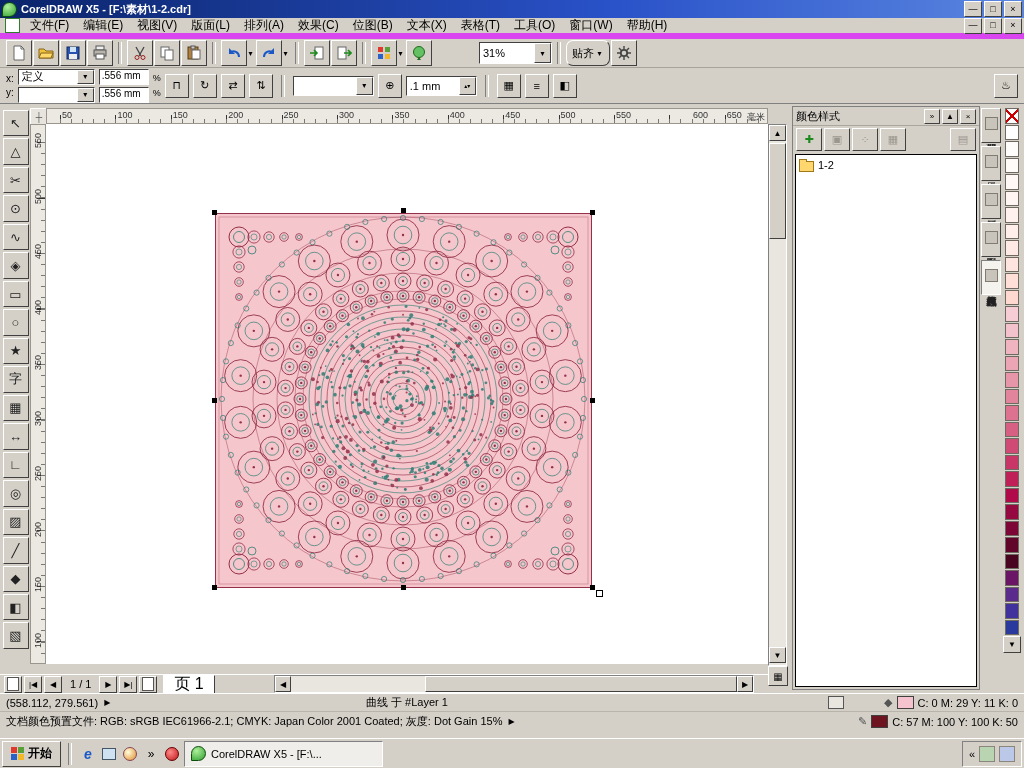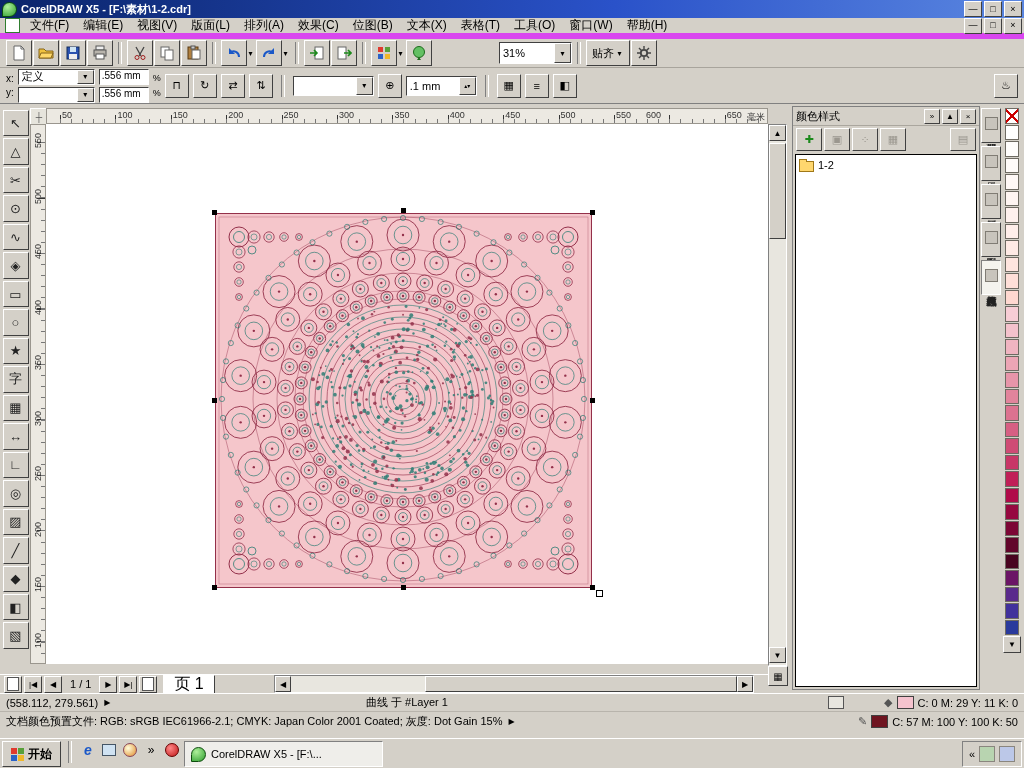--- a/index.html
+++ b/index.html
@@ -87,21 +87,21 @@
   .pal-cell{width:14px;height:15.5px;border:1px solid #6e6a62;margin-bottom:1px;box-sizing:border-box;}
   .pal-none{background:
      linear-gradient(45deg,transparent 44%,#c00 44% 56%,transparent 56%),
      linear-gradient(-45deg,transparent 44%,#c00 44% 56%,transparent 56%),#fff;}
   
   #status1{position:absolute;left:0;top:693px;width:1024px;height:18px;background:#d4d0c8;border-top:1px solid #fff;display:flex;align-items:center;padding:0 6px;box-sizing:border-box;font-size:11px;}
   #status2{position:absolute;left:0;top:711px;width:1024px;height:20px;background:#d4d0c8;border-top:1px solid #b8b4ac;display:flex;align-items:center;padding:0 6px;box-sizing:border-box;font-size:11px;}
   .sw{width:15px;height:11px;border:1px solid #404040;display:inline-block;margin:0 4px;}
   .tri{font-size:8px;margin:0 6px;}
   
-  #taskbar{position:absolute;left:0;top:738px;width:1024px;height:30px;background:#d4d0c8;border-top:1px solid #fff;display:flex;padding:2px 2px;box-sizing:border-box;gap:3px;}
+  #taskbar{position:absolute;left:0;top:738px;width:1024px;height:30px;background:#d4d0c8;border-top:1px solid #fff;display:flex;align-items:center;padding:2px 2px;box-sizing:border-box;gap:3px;}
   #start-btn{height:24px;display:flex;align-items:center;gap:4px;padding:0 8px;font-weight:bold;font-size:12px;background:#d4d0c8;}
   .winflag{display:grid;grid-template-columns:6px 6px;grid-template-rows:6px 6px;gap:1px;}
   .winflag span{display:block;}
   .ql-icon{width:18px;height:18px;display:flex;align-items:center;justify-content:center;font-size:12px;}
   #task-btn{height:24px;display:flex;align-items:center;gap:5px;padding:0 6px;width:185px;background:#efeeea;font-size:11px;white-space:nowrap;overflow:hidden;}
   #tray{height:24px;margin-left:auto;display:flex;align-items:center;gap:4px;padding:0 6px;}
   .tray-icon{width:14px;height:14px;border:1px solid #8a867e;background:#b8d4b0;}
 </style>
 </head>
 <body>
@@ -225,26 +225,26 @@
             <rect x="9" y="9" width="5" height="5" fill="#f0b82a"></rect>
           </svg>
         </span>
         <span class="dd-arrow">▾</span>
         <span class="tb-btn raised">
           <svg width="16" height="16">
             <circle cx="8" cy="7" r="5.5" fill="#63c063" stroke="#1c6a1c"></circle>
             <path d="M8 12l-2 3h4z" fill="#1c6a1c"></path>
           </svg>
         </span>
-        <span class="combo sunkenw" style="margin-left: 66px;">
+        <span class="combo sunkenw" style="margin-left: 46px;">
           <input value="31%" style="">
           <span class="cmb-arrow raised">▾</span>
         </span>
         <div class="tb-sep"></div>
-        <span class="tb-btn raised" style="width: auto; padding: 0px 5px; gap: 3px;">
+        <span class="tb-btn raised" style="width: auto; padding: 0px 5px; gap: 3px; border-radius: 7px;">
           <span>贴齐</span>
           <span class="dd-arrow">▾</span>
         </span>
         <span class="tb-btn raised">
           <svg width="16" height="16">
             <circle cx="8" cy="8" r="3.2" fill="none" stroke="#444" stroke-width="1.8"></circle>
             <path d="M8 1v3M8 12v3M1 8h3M12 8h3M3 3l2.2 2.2M13 3l-2.2 2.2M3 13l2.2-2.2M13 13l-2.2-2.2" stroke="#444" stroke-width="1.4"></path>
           </svg>
         </span>
       </div>
@@ -366,21 +366,21 @@
       <span class="rnum" style="left: 70.4px;">100</span>
       <span class="rnum" style="left: 125.8px;">150</span>
       <span class="rnum" style="left: 181.2px;">200</span>
       <span class="rnum" style="left: 236.6px;">250</span>
       <span class="rnum" style="left: 292px;">300</span>
       <span class="rnum" style="left: 347.4px;">350</span>
       <span class="rnum" style="left: 402.8px;">400</span>
       <span class="rnum" style="left: 458.2px;">450</span>
       <span class="rnum" style="left: 513.6px;">500</span>
       <span class="rnum" style="left: 569px;">550</span>
-      <span class="rnum" style="left: 599px;">600</span>
+      <span class="rnum" style="left: 646px;">600</span>
       <span class="rnum" style="left: 679.8px;">650</span>
     </div>
   <div id="ruler-v">
       <span class="rnumv" style="top: 11px;">550</span>
       <span class="rnumv" style="top: 66.5px;">500</span>
       <span class="rnumv" style="top: 122px;">450</span>
       <span class="rnumv" style="top: 177.5px;">400</span>
       <span class="rnumv" style="top: 233px;">350</span>
       <span class="rnumv" style="top: 288.5px;">300</span>
       <span class="rnumv" style="top: 344px;">250</span>

